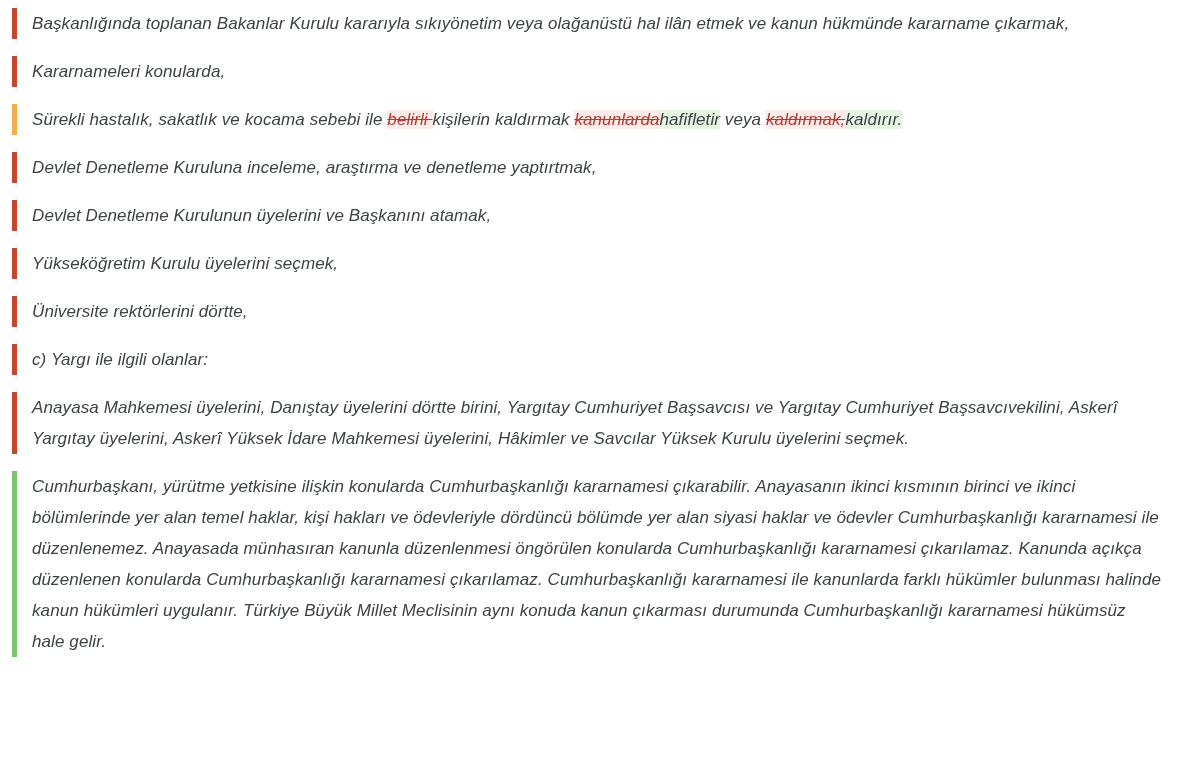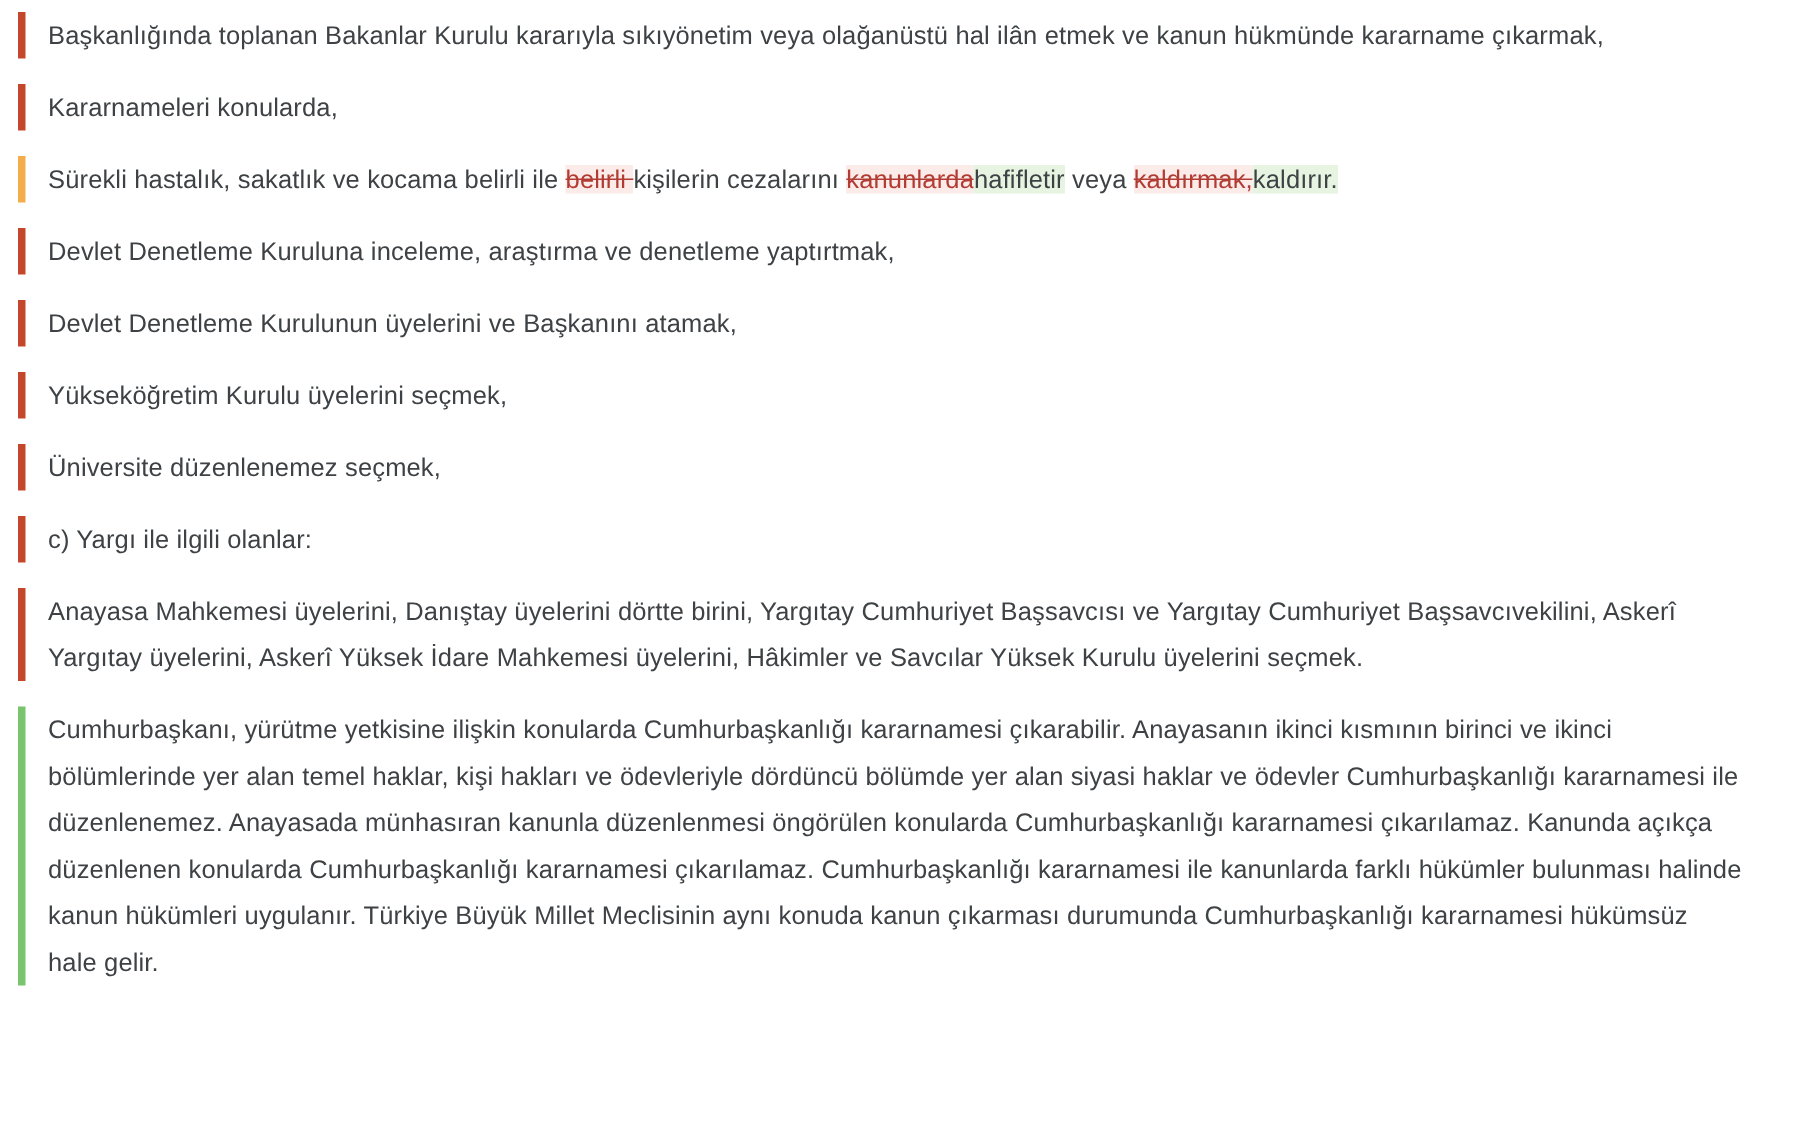--- a/index.html
+++ b/index.html
@@ -16,20 +16,21 @@
   *{box-sizing:border-box;}
   html,body{margin:0;padding:0;}
   body{
     background:var(--page-bg);
     font-family:"Liberation Sans", sans-serif;
     width:1200px;
     min-height:763px;
   }
   .doc{
     padding:8px 38px 8px 12px;
+    font-style:italic;
   }
   .para{
     margin:0 0 17px 0;
     border-left:5px solid var(--border-removed);
     padding:0 0 0 15px;
     font-size:17px;
     line-height:31px;
     color:var(--text-color);
     letter-spacing:0.1px;
   }
@@ -45,21 +46,21 @@
     background:var(--ins-bg);
   }
   .seg-normal{background:transparent;}
 </style>
 </head>
 <body>
 
 <main class="doc" id="doc">
     <p class="para removed"><span class="seg-normal">Başkanlığında toplanan Bakanlar Kurulu kararıyla sıkıyönetim veya olağanüstü hal ilân etmek ve kanun hükmünde kararname çıkarmak,</span></p>
     <p class="para removed"><span class="seg-normal">Kararnameleri konularda,</span></p>
-    <p class="para modified"><span class="seg-normal">Sürekli hastalık, sakatlık ve kocama belirli ile </span><span class="seg-del">belirli </span><span class="seg-normal">kişilerin cezalarını </span><span class="seg-del">kanunlarda</span><span class="seg-ins">hafifletir</span><span class="seg-normal"> veya </span><span class="seg-del">kaldırmak,</span><span class="seg-ins">kaldırır.</span></p>
+    <p class="para modified"><span class="seg-normal">Sürekli hastalık, sakatlık ve kocama sebebi ile </span><span class="seg-del">belirli </span><span class="seg-normal">kişilerin kaldırmak </span><span class="seg-del">kanunlarda</span><span class="seg-ins">hafifletir</span><span class="seg-normal"> veya </span><span class="seg-del">kaldırmak,</span><span class="seg-ins">kaldırır.</span></p>
     <p class="para removed"><span class="seg-normal">Devlet Denetleme Kuruluna inceleme, araştırma ve denetleme yaptırtmak,</span></p>
     <p class="para removed"><span class="seg-normal">Devlet Denetleme Kurulunun üyelerini ve Başkanını atamak,</span></p>
     <p class="para removed"><span class="seg-normal">Yükseköğretim Kurulu üyelerini seçmek,</span></p>
-    <p class="para removed"><span class="seg-normal">Üniversite düzenlenemez seçmek,</span></p>
+    <p class="para removed"><span class="seg-normal">Üniversite rektörlerini dörtte,</span></p>
     <p class="para removed"><span class="seg-normal">c) Yargı ile ilgili olanlar:</span></p>
     <p class="para removed"><span class="seg-normal">Anayasa Mahkemesi üyelerini, Danıştay üyelerini dörtte birini, Yargıtay Cumhuriyet Başsavcısı ve Yargıtay Cumhuriyet Başsavcıvekilini, Askerî Yargıtay üyelerini, Askerî Yüksek İdare Mahkemesi üyelerini, Hâkimler ve Savcılar Yüksek Kurulu üyelerini seçmek.</span></p>
     <p class="para added"><span class="seg-normal">Cumhurbaşkanı, yürütme yetkisine ilişkin konularda Cumhurbaşkanlığı kararnamesi çıkarabilir. Anayasanın ikinci kısmının birinci ve ikinci bölümlerinde yer alan temel haklar, kişi hakları ve ödevleriyle dördüncü bölümde yer alan siyasi haklar ve ödevler Cumhurbaşkanlığı kararnamesi ile düzenlenemez. Anayasada münhasıran kanunla düzenlenmesi öngörülen konularda Cumhurbaşkanlığı kararnamesi çıkarılamaz. Kanunda açıkça düzenlenen konularda Cumhurbaşkanlığı kararnamesi çıkarılamaz. Cumhurbaşkanlığı kararnamesi ile kanunlarda farklı hükümler bulunması halinde kanun hükümleri uygulanır. Türkiye Büyük Millet Meclisinin aynı konuda kanun çıkarması durumunda Cumhurbaşkanlığı kararnamesi hükümsüz hale gelir.</span></p>
   </main>
 
 </body></html>

